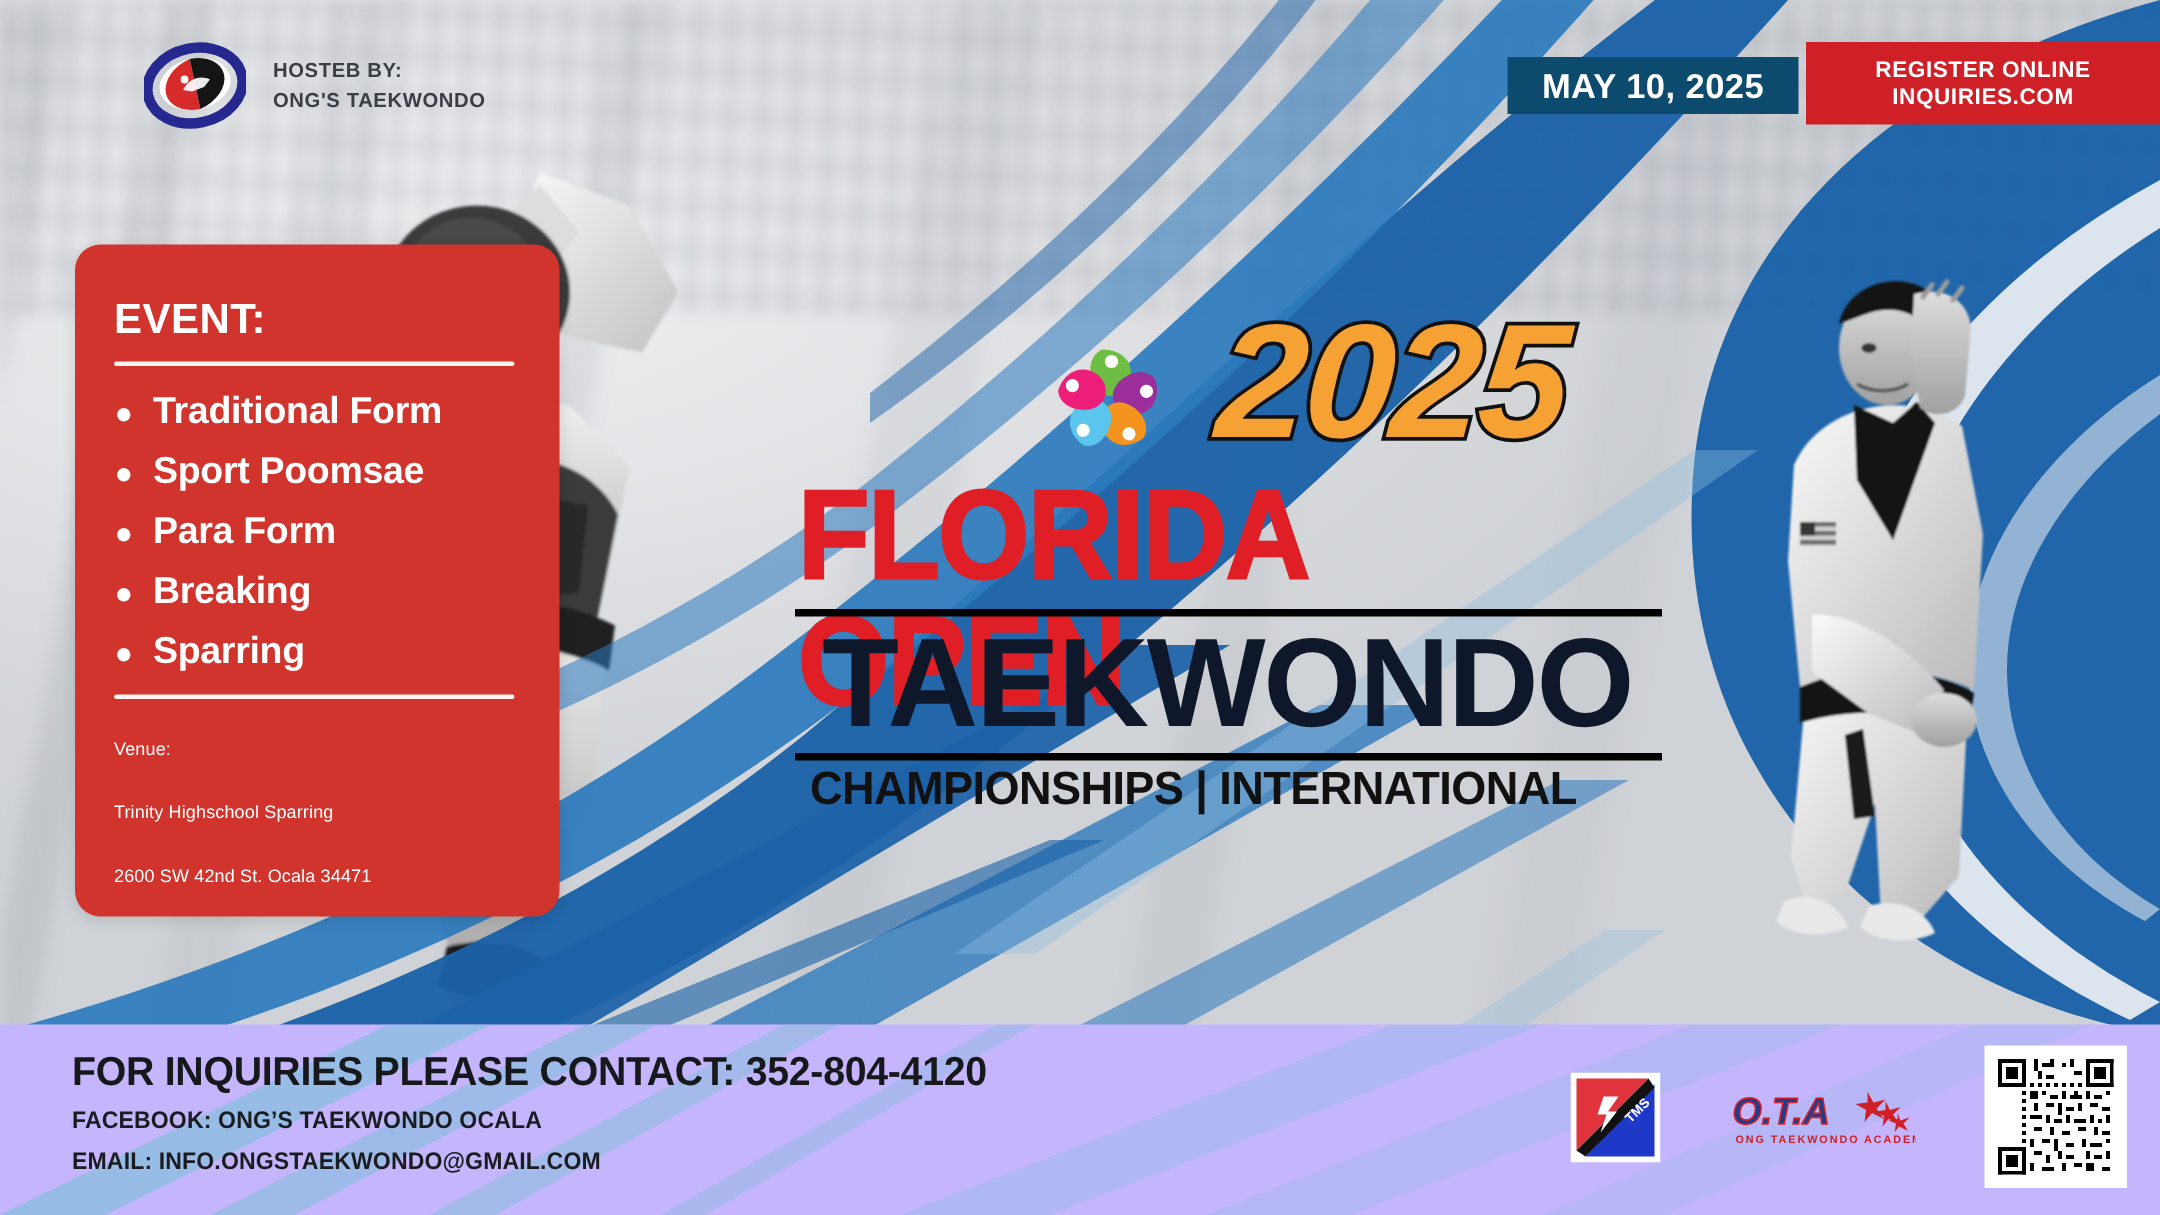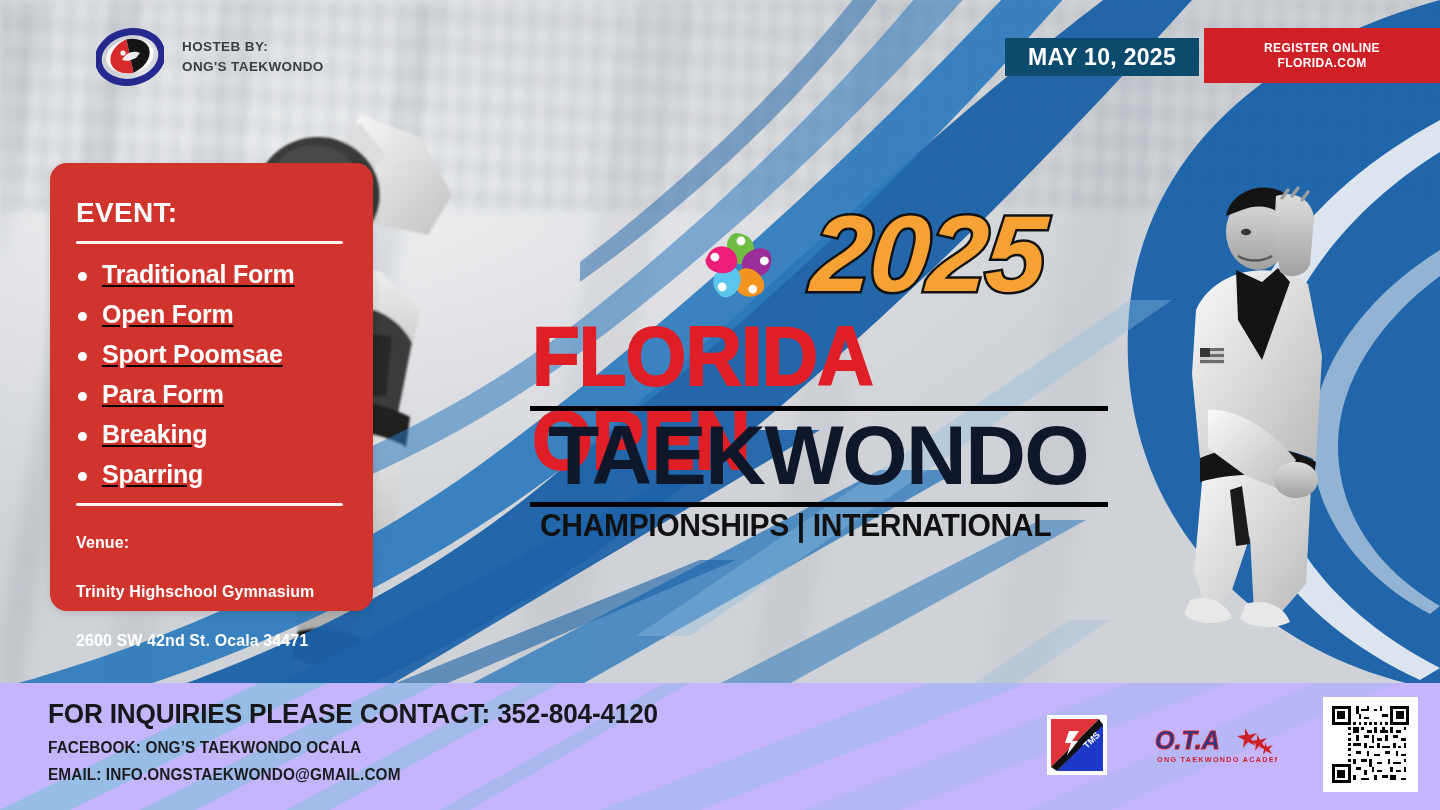--- a/index.html
+++ b/index.html
@@ -82,54 +82,54 @@
     color:#ffffff; font-size:23px; font-weight:bold; letter-spacing:.3px;
   }
   .register-chip{
     position:absolute; left:1204px; top:28px;
     width:236px; height:55px;
     background:#cf2027;
     display:flex; flex-direction:column; align-items:center; justify-content:center;
     line-height:1.18;
   }
   .register-chip span{
-    color:#ffffff; font-size:12px; font-weight:bold; letter-spacing:.4px;
+    color:#ffffff; font-size:15px; font-weight:bold; letter-spacing:.4px;
   }
 
   
   .event-card{
     position:absolute; left:50px; top:163px;
     width:323px; height:448px;
     background:#d0342c;
     border-radius:17px;
     padding:34px 4px 0 0;
     box-shadow:0 2px 10px rgba(0,0,0,.12);
   }
   .event-title{
     color:#ffffff; font-size:28px; font-weight:bold;
     margin:0 0 0 26px; letter-spacing:.3px;
   }
   .rule{
     height:3px; background:#ffffff; border-radius:2px;
     margin:12px 26px 16px 26px; opacity:.95;
   }
   .rule.bottom{ margin:14px 26px 14px 26px; height:2.5px; }
-  .event-list{ list-style:none; margin:0 0 0 24px;text-decoration:underline; }
+  .event-list{ list-style:none; margin:0 0 0 24px; }
   .event-list li{
     position:relative;
     color:#ffffff; font-size:25px; font-weight:bold;
     padding-left:28px; margin-bottom:11px; letter-spacing:-.2px;
   }
   .event-list li::before{
     content:""; position:absolute; left:4px; top:12px;
     width:9px; height:9px; background:#ffffff; border-radius:50%;
   }
   .venue-block{ margin:0 0 0 26px; color:#ffffff; }
   .venue-block div{
-    font-size:16px; font-weight:bold; line-height:1.58; letter-spacing:.1px;margin-top:24px;
+    font-size:12px; font-weight:normal; line-height:1.58; letter-spacing:.1px;margin-top:24px;
   }
 
   
   .title-lockup{
     position:absolute; left:522px; top:206px; width:600px;
   }
   .year{
     position:absolute; left:290px; top:-6px;
     font-size:108px; font-weight:bold; font-style:italic;
     color:#F5A133;
@@ -348,38 +348,37 @@
       <div>ONG'S TAEKWONDO</div>
     </div>
   </div>
 
   <div class="date-chip">
     <span>MAY 10, 2025</span>
   </div>
 
   <div class="register-chip">
     <span>REGISTER ONLINE</span>
-    <span>FLORIDA.COM</span>
+    <span>INQUIRIES.COM</span>
   </div>
 
   <div class="event-card">
     <div class="event-title">EVENT:</div>
     <div class="rule"></div>
     <ul class="event-list">
       <li>Traditional Form</li>
-      <li>Open Form</li>
       <li>Sport Poomsae</li>
       <li>Para Form</li>
       <li>Breaking</li>
       <li>Sparring</li>
     </ul>
     <div class="rule bottom"></div>
     <div class="venue-block">
       <div>Venue:</div>
-      <div>Trinity Highschool Gymnasium</div>
+      <div>Trinity Highschool Sparring</div>
       <div>2600 SW 42nd St. Ocala 34471</div>
     </div>
   </div>
 
   <div class="title-lockup">
 
     <svg class="pinwheel" viewBox="0 0 82 82">
       <g transform="translate(41,41)">
         <g transform="rotate(0)">
           <path d="M-4 -34 C10 -34 18 -24 14 -12 C10 -2 -2 0 -8 -8 C-14 -16 -14 -30 -4 -34 Z" fill="#6EBE44"></path>

